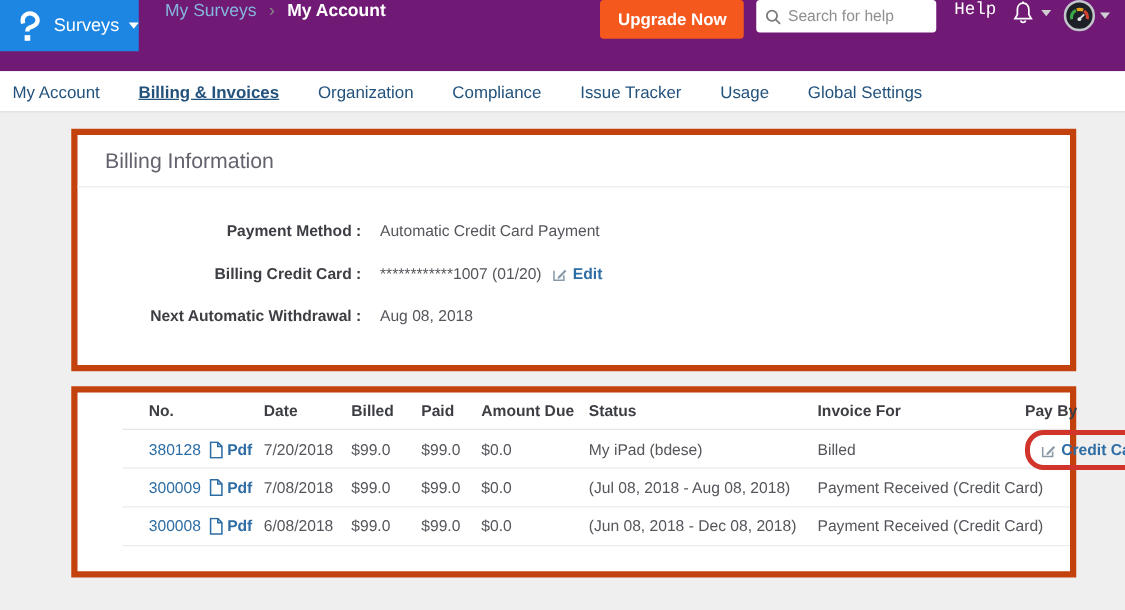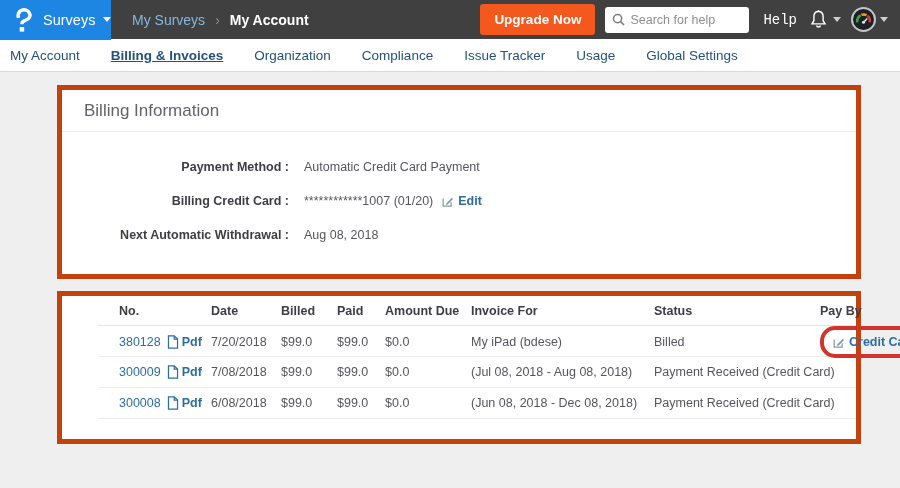--- a/index.html
+++ b/index.html
@@ -5,22 +5,22 @@
   * { box-sizing: border-box; margin: 0; padding: 0; }
   html,body { width: 900px; height: 488px; }
   body {
     font-family: "Liberation Sans", sans-serif;
     background: #efeff0;
     overflow: hidden;
     position: relative;
   }
   
   .topbar {
-    height: 39px; background: #404040;
-    display: flex; align-items: center;
+    height: 57px; background: #701a75;
+    display: flex; align-items: flex-start;
   }
   .brand {
     height: 41px; width: 111px; background: #1c86e2;
     display: flex; align-items: center; padding: 0 10px 0 13px;
     cursor: pointer;
   }
   .brand-logo { width: 21px; height: 26px; margin-right: 9px; flex: none; }
   .brand-name { color: #fff; font-size: 14.5px; }
   .caret-down {
     width: 0; height: 0; border-left: 4px solid transparent;
@@ -220,22 +220,22 @@
 <div class="card card-2">
 
   <div class="inv-table">
 
     <div class="inv-grid inv-head">
       <span class="cell">No.</span>
       <span class="cell">Date</span>
       <span class="cell">Billed</span>
       <span class="cell">Paid</span>
       <span class="cell">Amount Due</span>
+      <span class="cell">Status</span>
       <span class="cell">Invoice For</span>
-      <span class="cell">Status</span>
       <span class="cell right">Pay By</span>
     </div>
 
     <div class="inv-grid inv-row">
       <span class="cell no-cell">
         <span class="inv-no">380128</span>
         <span class="pdf-ico">
           <svg width="12" height="14" viewBox="0 0 14 17">
               <path d="M1.5 1 H8.5 L12.5 5 V16 H1.5 Z" fill="none" stroke="#2e6da4" stroke-width="1.5"></path>
               <path d="M8.5 1 V5 H12.5" fill="none" stroke="#2e6da4" stroke-width="1.5"></path>

